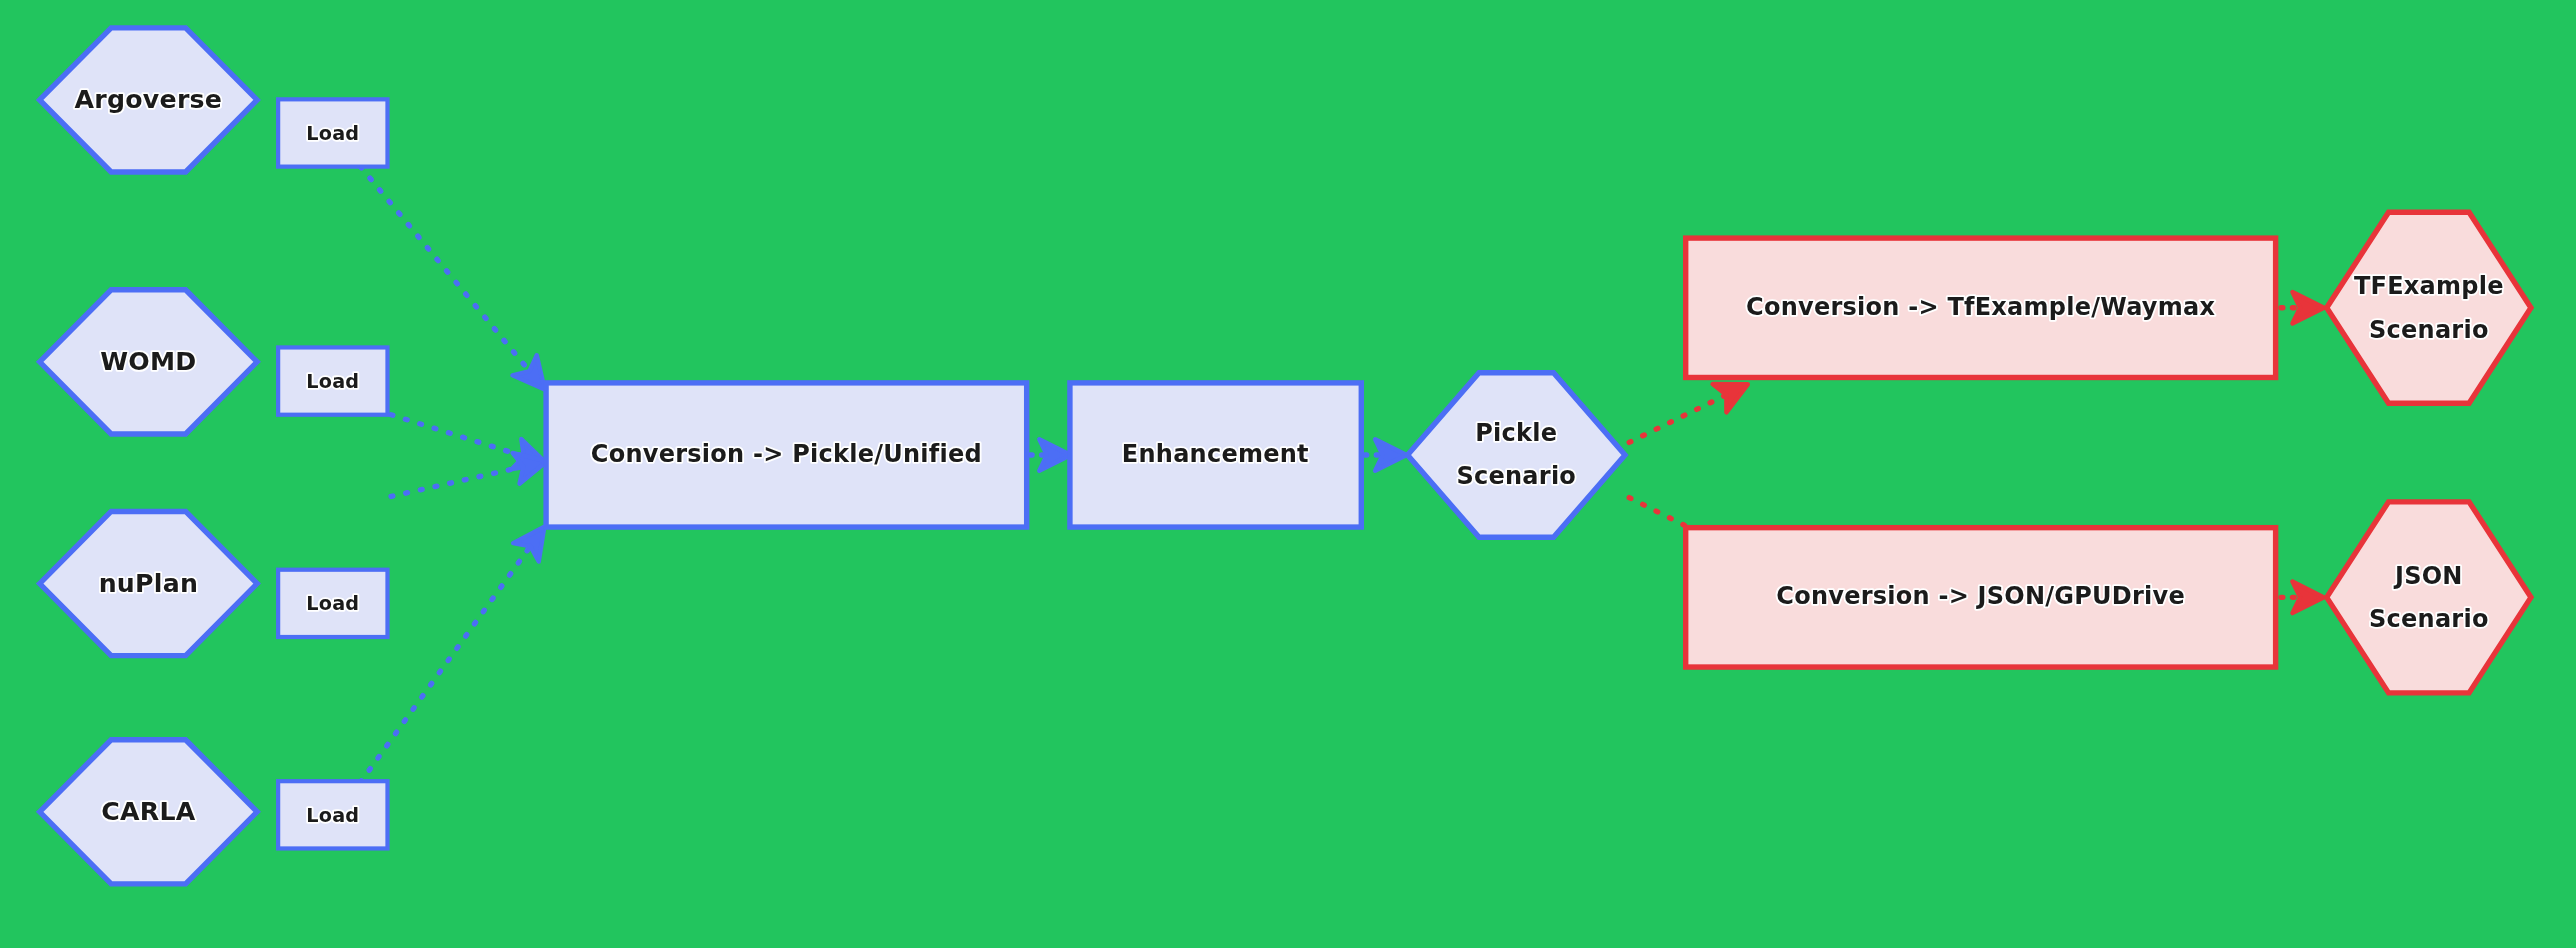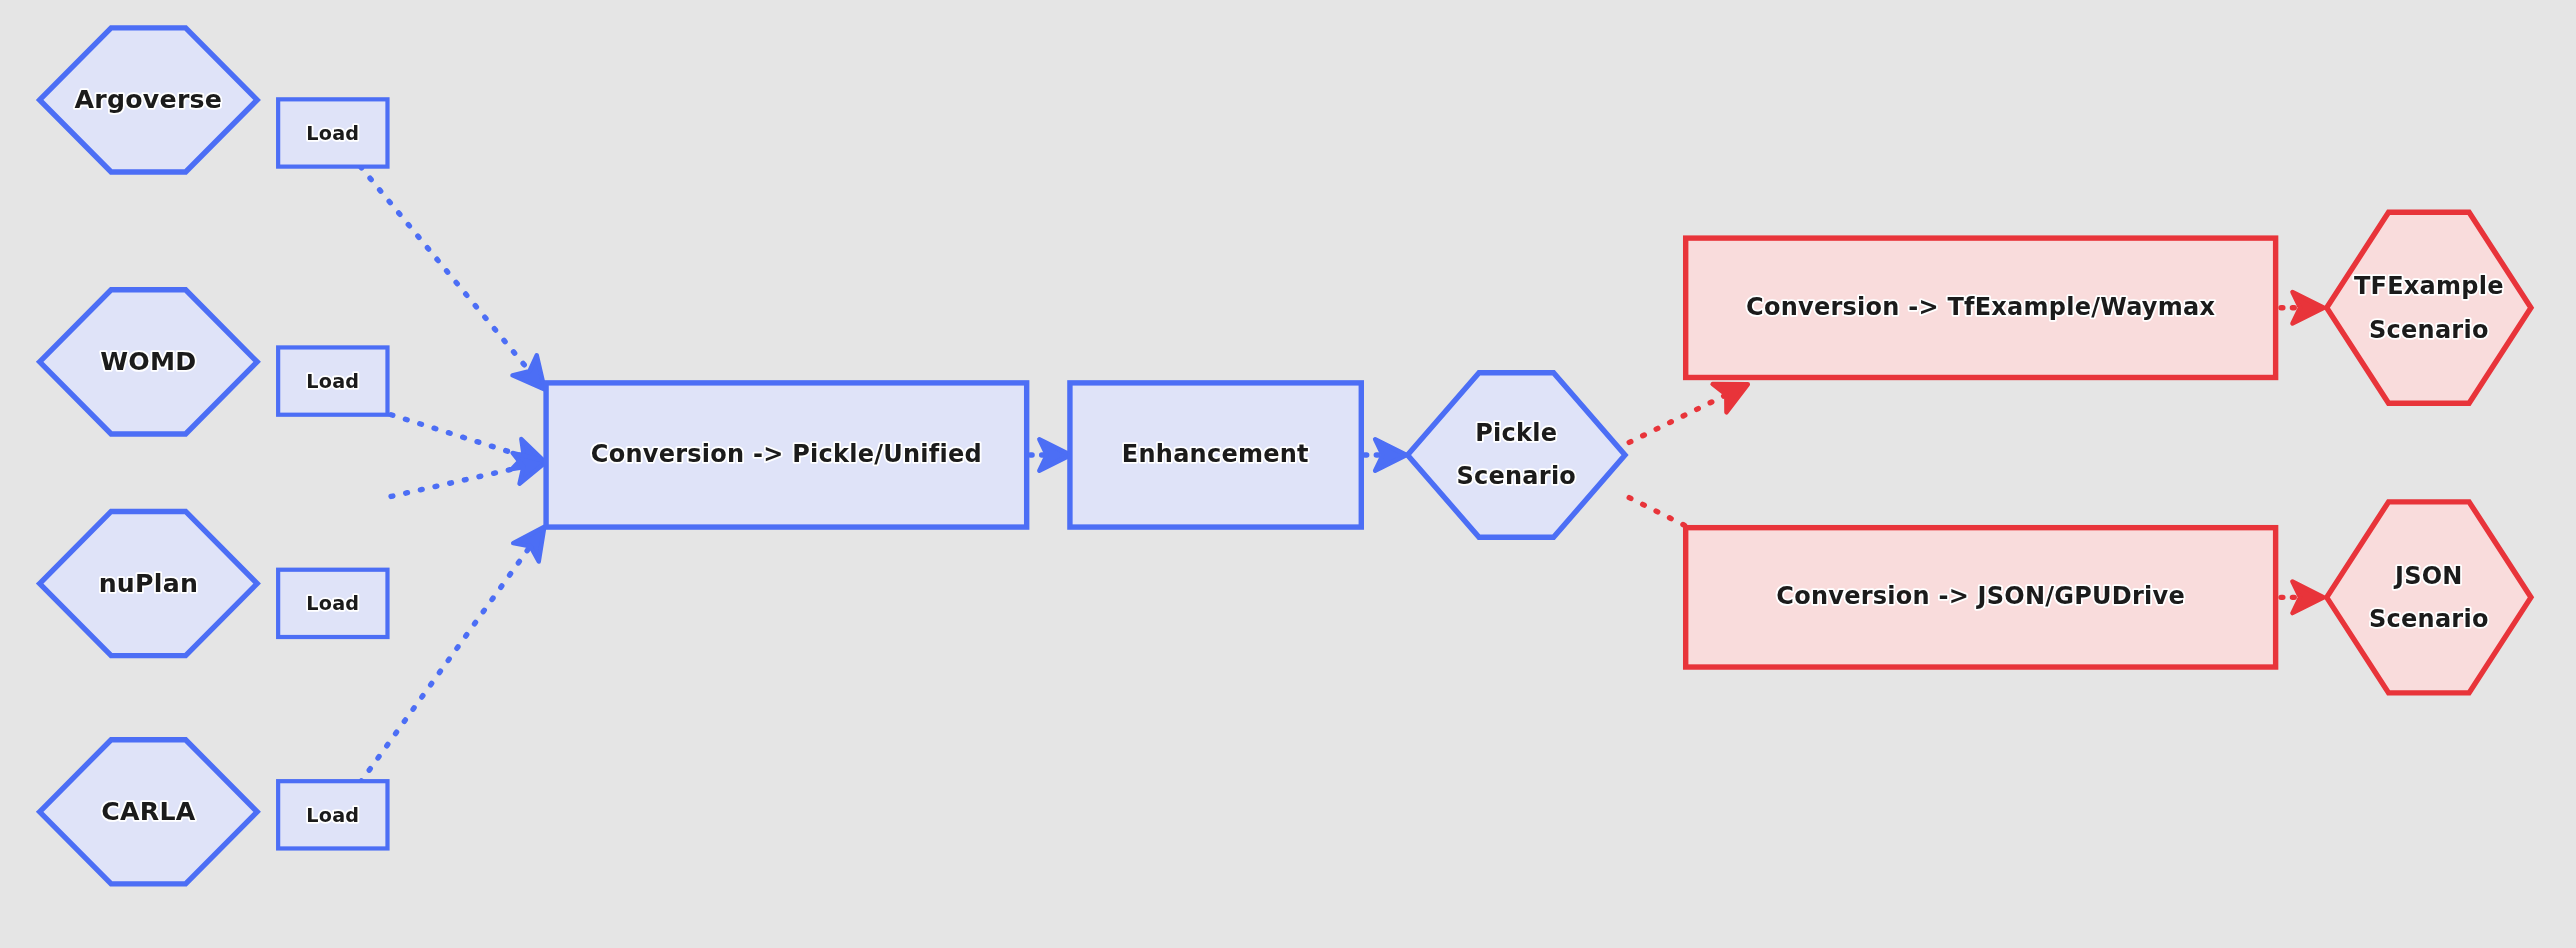--- a/index.html
+++ b/index.html
@@ -11,21 +11,21 @@
   body {
     width: 2576px;
     height: 949px;
     overflow: hidden;
     font-family: "DejaVu Sans", sans-serif;
   }
   #stage {
     position: relative;
     width: 2576px;
     height: 949px;
-    background: #e5e5e5;
+    background: #22c55e;
   }
   svg#diagram {
     position: absolute;
     left: 0;
     top: 0;
     width: 2576px;
     height: 949px;
     display: block;
   }
   .node-fill-blue   { fill: #dfe3f8; }

